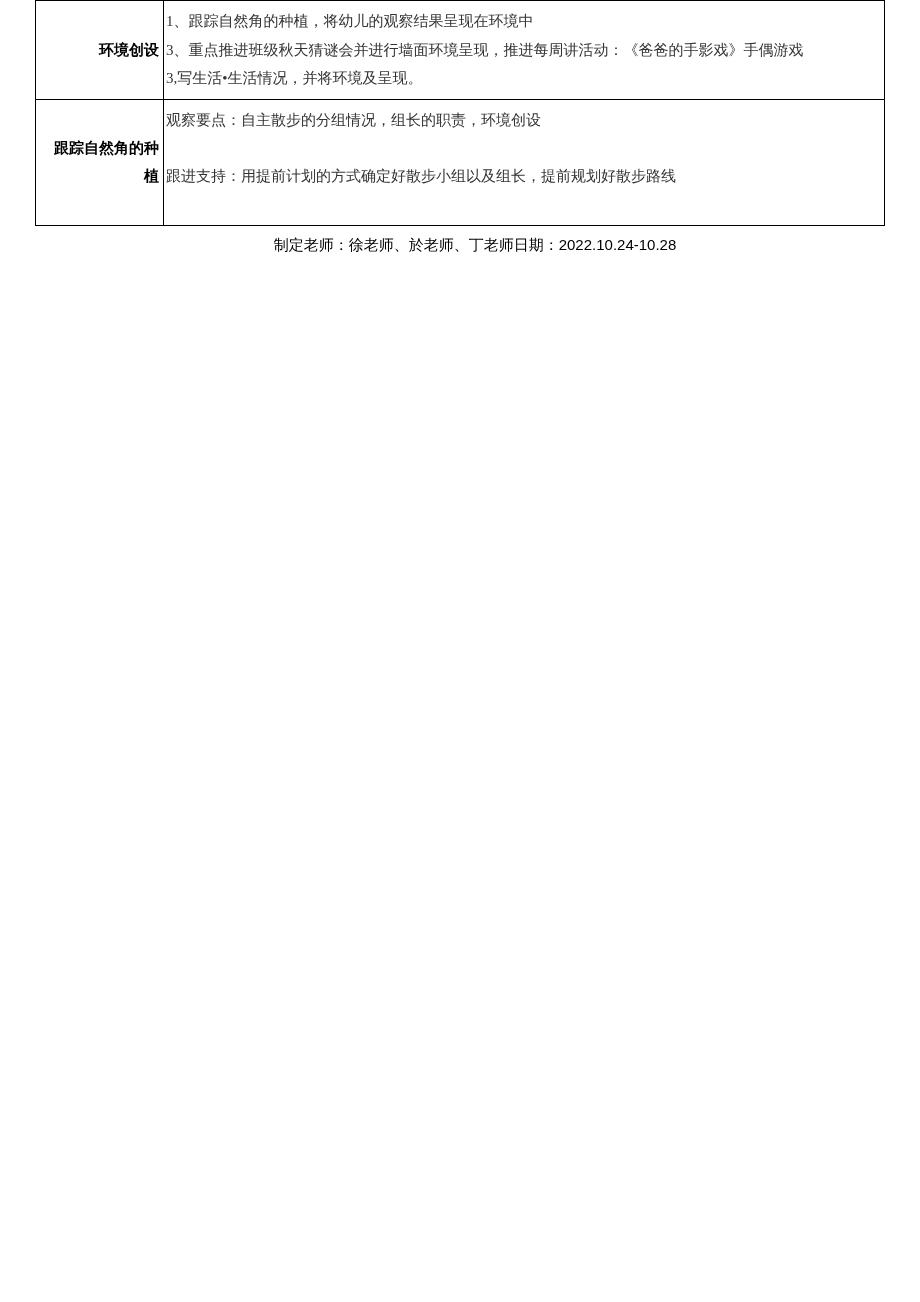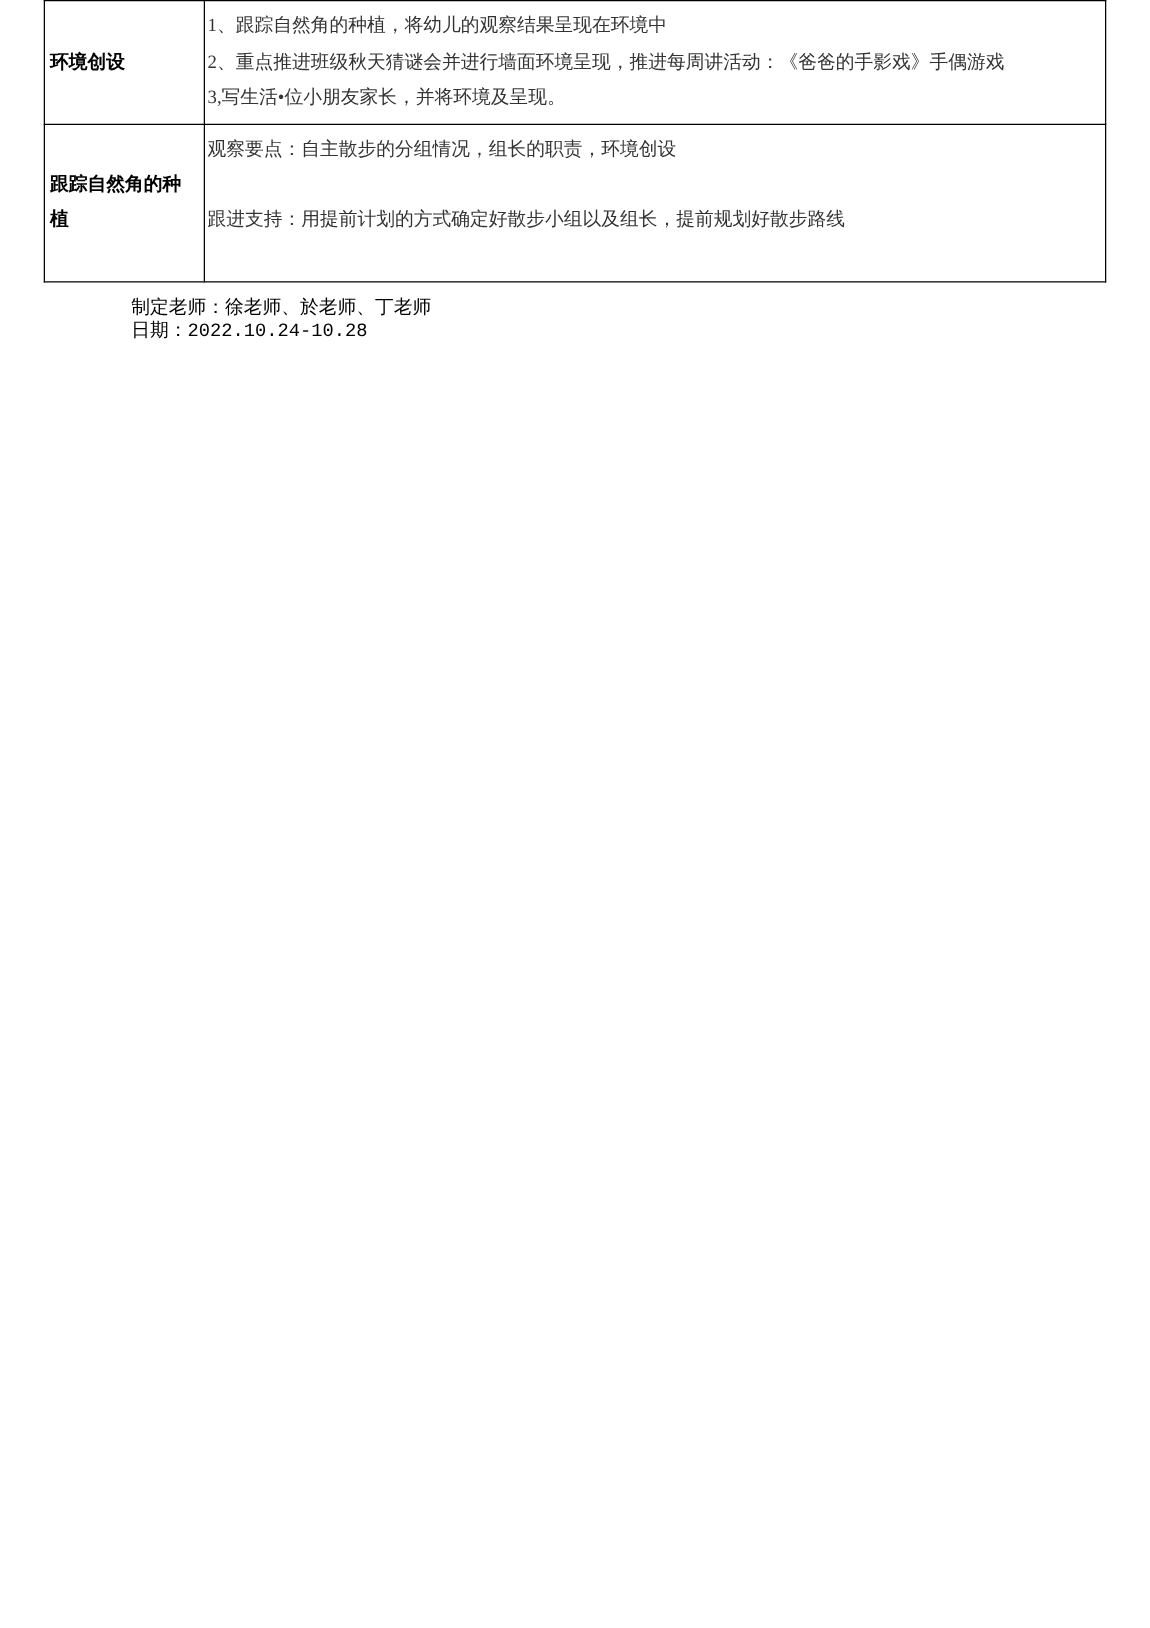--- a/index.html
+++ b/index.html
@@ -18,21 +18,21 @@
       border-collapse: collapse;
       width: 100%;
       table-layout: fixed;
     }
     table.plan td, table.plan th {
       border: 1px solid #000;
       vertical-align: middle;
     }
     .row-header {
       width: 130px;
-      text-align: left;
+      text-align: right;
       font-weight: bold;
       font-family: "SimHei", "黑体", sans-serif;
       padding: 6px 4px;
       line-height: 1.9;
     }
     .row-body {
       padding: 6px 4px 6px 2px;
       font-family: "SimSun", "宋体", serif;
       color: #333;
       line-height: 1.9;
@@ -41,23 +41,22 @@
       white-space: pre-wrap;
     }
     .gap {
       height: 28px;
     }
     .footer-line {
       margin-top: 10px;
       padding: 0 40px 0 70px;
       display: flex;
       justify-content: center;
-      font-family: Liberation Mono, monospace;
+      font-family: Liberation Sans, sans-serif;
       font-size: 15px;
-      flex-direction: column;
     }
     .footer-left, .footer-right {
       white-space: nowrap;
     }
   </style>
 </head>
 <body>
 
 <div class="page">
   <table class="plan">
@@ -66,22 +65,22 @@
       <col>
     </colgroup>
     <tbody>
 
       <tr>
         <td class="row-header">
           <span>环境创设</span>
         </td>
         <td class="row-body">
           <div class="para">1、跟踪自然角的种植，将幼儿的观察结果呈现在环境中</div>
-          <div class="para">2、重点推进班级秋天猜谜会并进行墙面环境呈现，推进每周讲活动：《爸爸的手影戏》手偶游戏</div>
-          <div class="para">3,写生活•位小朋友家长，并将环境及呈现。</div>
+          <div class="para">3、重点推进班级秋天猜谜会并进行墙面环境呈现，推进每周讲活动：《爸爸的手影戏》手偶游戏</div>
+          <div class="para">3,写生活•生活情况，并将环境及呈现。</div>
         </td>
       </tr>
 
       <tr>
         <td class="row-header">
           <span>跟踪自然角的种植</span>
         </td>
         <td class="row-body">
           <div class="para">观察要点：自主散步的分组情况，组长的职责，环境创设</div>
           <div class="gap"></div>

